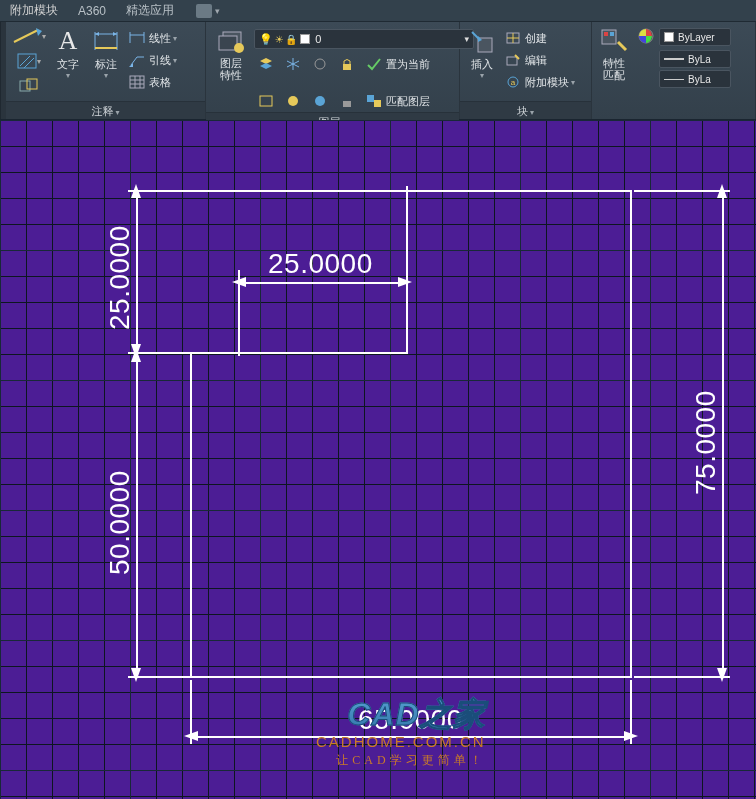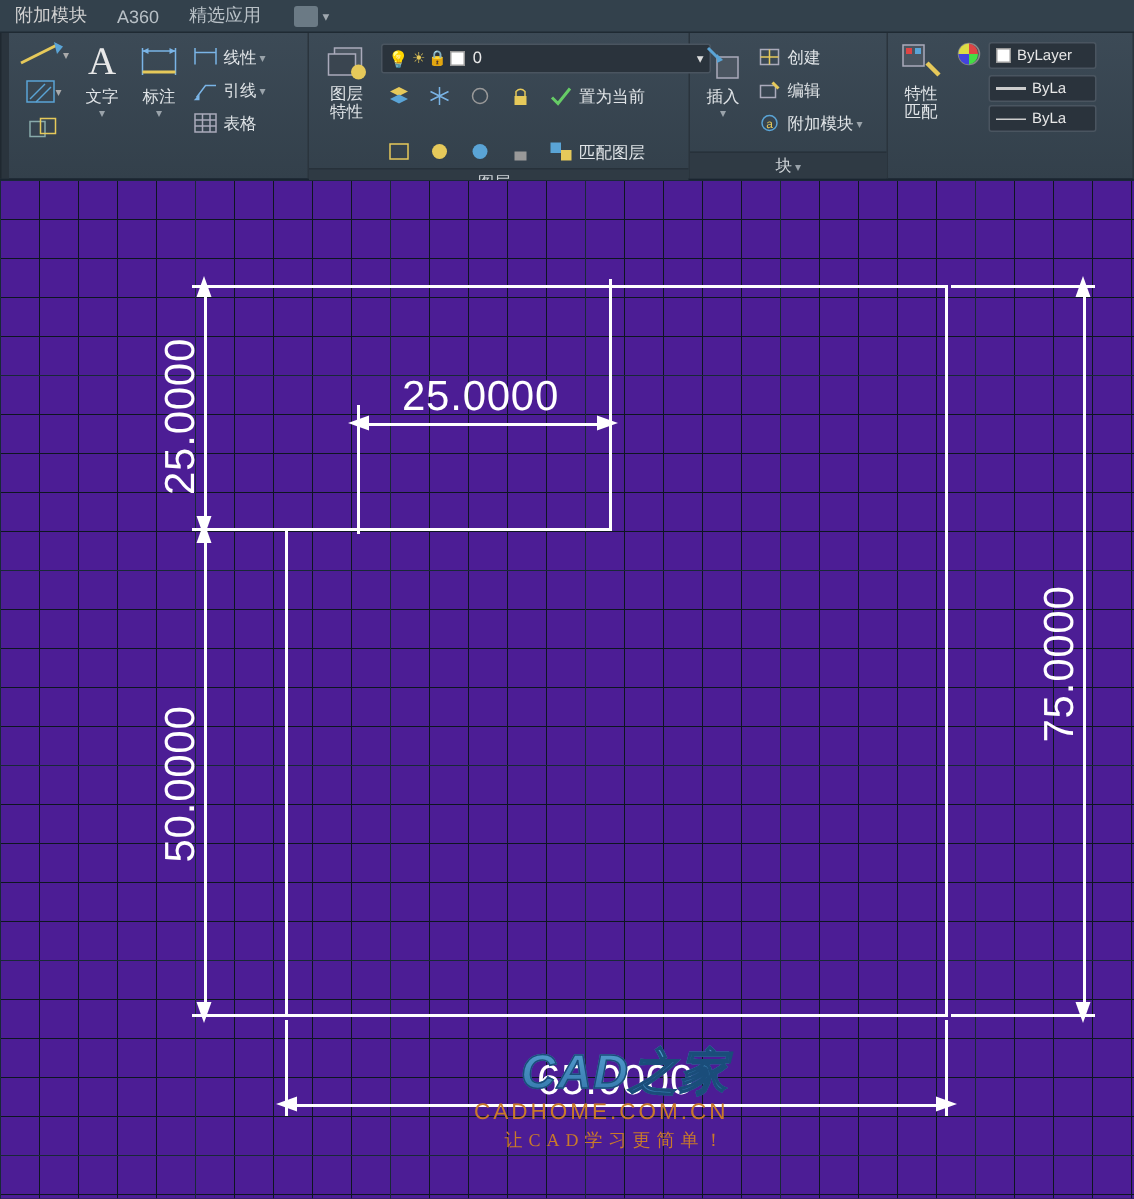--- a/index.html
+++ b/index.html
@@ -334,20 +334,21 @@
                 <line x1="1" y1="5" x2="15" y2="5" stroke="#aab"></line>
                 <line x1="1" y1="9" x2="15" y2="9" stroke="#aab"></line>
                 <line x1="6" y1="1" x2="6" y2="13" stroke="#aab"></line>
                 <line x1="11" y1="1" x2="11" y2="13" stroke="#aab"></line>
               </svg>
             </div>
           <span class="lbl">表格</span>
         </div>
       </div>
     </div>
+    <div class="panel-title"><span>注释</span><span class="dd">▾</span></div>
   </div>
 
   <div class="panel" style="width:254px;">
     <div class="panel-body" style="flex-direction:row;">
       <div class="bigbtn" style="min-width:42px;">
         <div class="ico">
           <svg width="28" height="26">
               <rect x="6" y="4" width="18" height="14" fill="#4a5560" stroke="#aab"></rect>
               <rect x="2" y="8" width="18" height="14" fill="#3a4550" stroke="#aab"></rect>
               <circle cx="22" cy="20" r="5" fill="#e6c95a"></circle>

